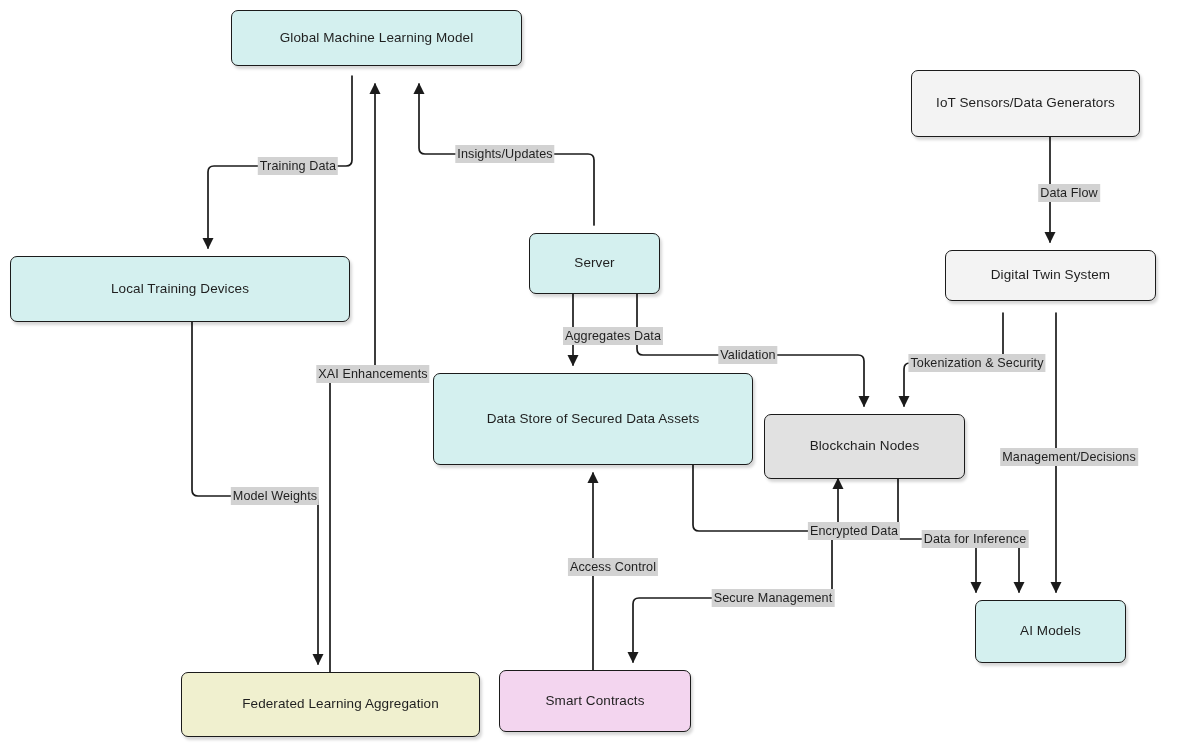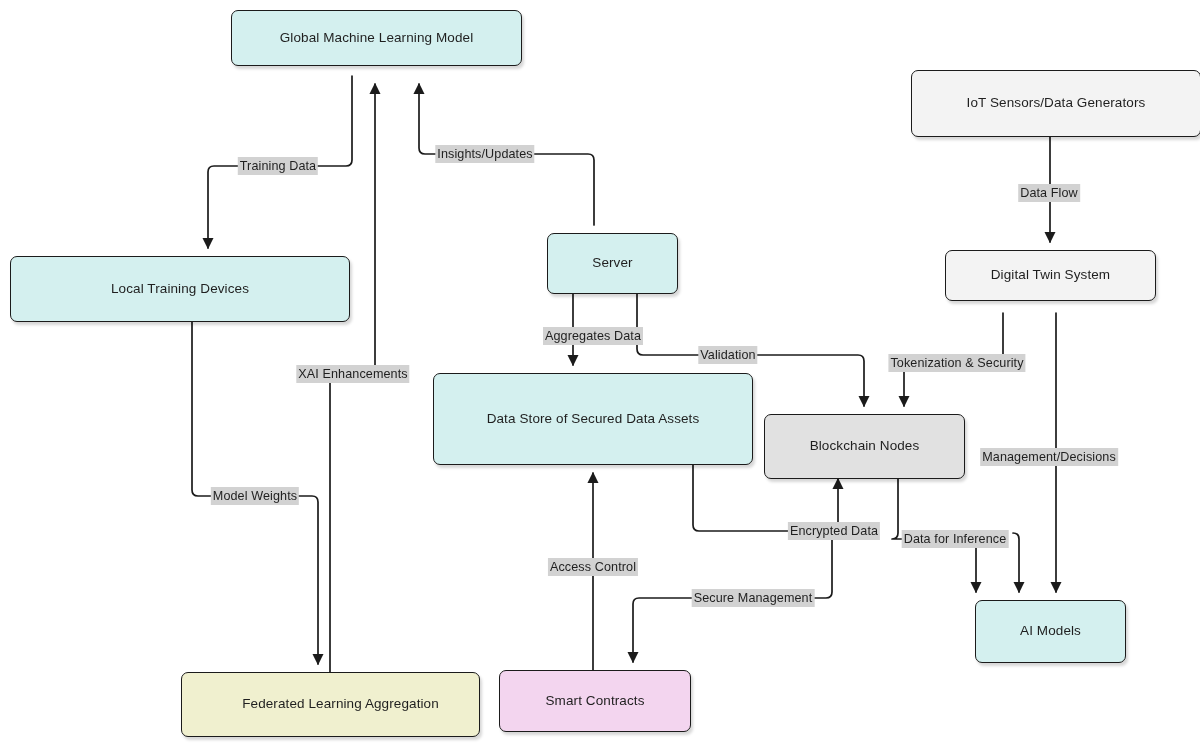--- a/index.html
+++ b/index.html
@@ -55,20 +55,21 @@
     position: absolute;
     box-sizing: border-box;
     background: #d2d2d2;
     color: #1f1f1f;
     font-size: 12.6px;
     line-height: 16px;
     padding: 1px 2px;
     white-space: nowrap;
     transform: translate(-50%, -50%);
     letter-spacing: 0.1px;
+    margin-left: 20px;
   }
 </style>
 </head>
 <body>
 
 <div id="diagram-root">
 
   <svg id="edge-layer" viewBox="0 0 1200 747" xmlns="http://www.w3.org/2000/svg">
     <defs>
       <marker id="arrow" viewBox="0 0 10 10" refX="9" refY="5" markerWidth="6.5" markerHeight="6.5" orient="auto-start-reverse">
@@ -103,29 +104,29 @@
       <path d="M 593 670 L 593 473" marker-end="url(#arrow)"></path>
 
       <path d="M 832 539 L 832 592 Q 832 598 826 598 L 639 598 Q 633 598 633 604 L 633 662" marker-end="url(#arrow)"></path>
     </g>
   </svg>
 
   <div class="node fill-cyan" style="left:231px; top:10px; width:291px; height:56px;">
     <span class="node-label">Global Machine Learning Model</span>
   </div>
 
-  <div class="node fill-ghost" style="left:911px; top:70px; width:290px; height:67px;">
+  <div class="node fill-ghost" style="left:911px; top:70px; width:229px; height:67px;">
     <span class="node-label">IoT Sensors/Data Generators</span>
   </div>
 
   <div class="node fill-cyan" style="left:10px; top:256px; width:340px; height:66px;">
     <span class="node-label">Local Training Devices</span>
   </div>
 
-  <div class="node fill-cyan" style="left:529px; top:233px; width:131px; height:61px;margin-left:18px;">
+  <div class="node fill-cyan" style="left:529px; top:233px; width:131px; height:61px;">
     <span class="node-label">Server</span>
   </div>
 
   <div class="node fill-ghost" style="left:945px; top:250px; width:211px; height:51px;">
     <span class="node-label">Digital Twin System</span>
   </div>
 
   <div class="node fill-cyan" style="left:433px; top:373px; width:320px; height:92px;">
     <span class="node-label">Data Store of Secured Data Assets</span>
   </div>

